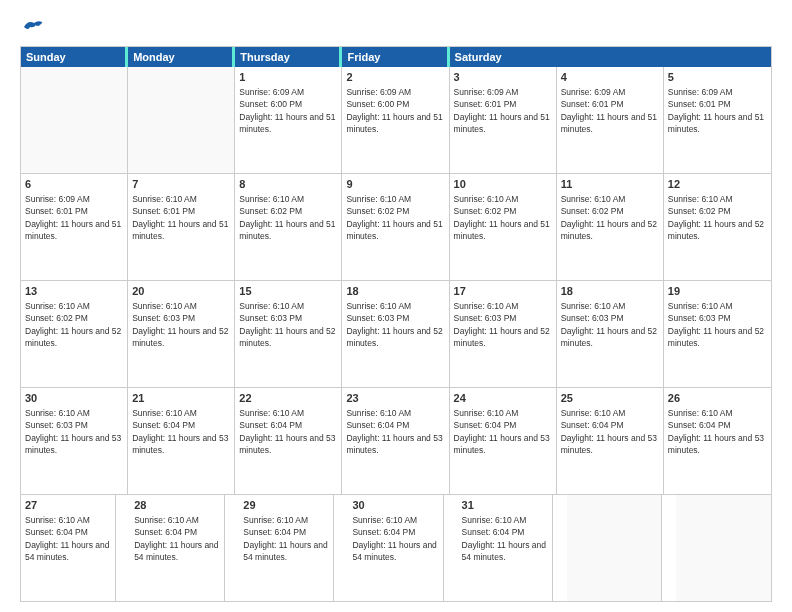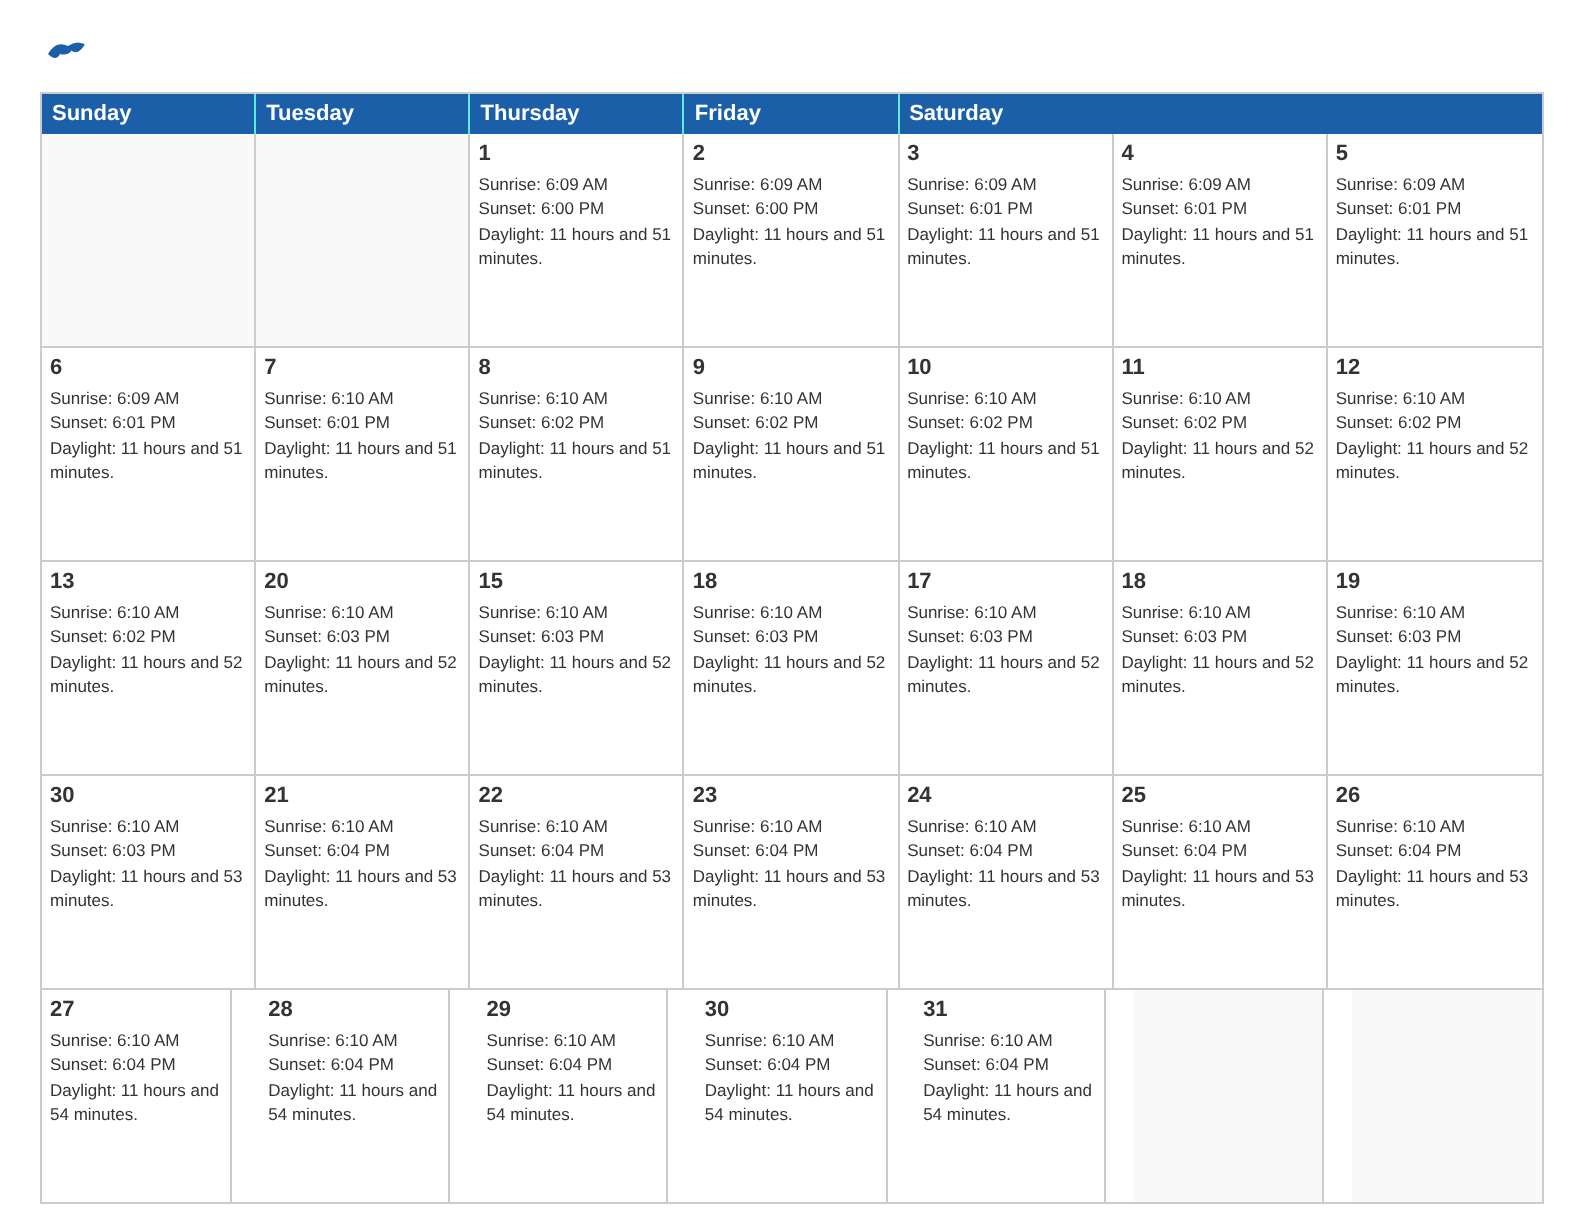--- a/index.html
+++ b/index.html
@@ -71,21 +71,21 @@
       display: grid;
       grid-template-columns: repeat(7, 1fr);
       background: #1a5fa8;
     }
     .cal-header-cell {
       color: #fff;
       font-size: 11px;
       font-weight: bold;
       padding: 4px 5px;
       text-align: left;
-      border-right: 1px solid #5eead4;
+      border-right: 3px solid #5eead4;
     }
     .cal-header-cell:last-child { border-right: none; }
     .cal-body {
       flex: 1;
       display: flex;
       flex-direction: column;
     }
     .cal-row {
       display: grid;
       grid-template-columns: repeat(7, 1fr);
@@ -133,21 +133,21 @@
     </div>
     <div class="title-area">
       <div class="month-title"></div>
       <div class="subtitle"></div>
     </div>
   </div>
 
   <div class="calendar">
     <div class="cal-header">
     <div class="cal-header-cell">Sunday</div>
-        <div class="cal-header-cell">Tuesday</div>
+        <div class="cal-header-cell">Monday</div>
         <div class="cal-header-cell">Thursday</div>
         <div class="cal-header-cell">Friday</div>
         <div class="cal-header-cell">Saturday</div>
       </div>
     <div class="cal-body">
     <div class="cal-row">
           <div class="cal-cell empty"></div>
           <div class="cal-cell empty"></div>
           <div class="cal-cell"><span class="day-num">1</span><span class="info">Sunrise: 6:09 AM<br>Sunset: 6:00 PM<br>Daylight: 11 hours and 51 minutes.</span></div>
           <div class="cal-cell"><span class="day-num">2</span><span class="info">Sunrise: 6:09 AM<br>Sunset: 6:00 PM<br>Daylight: 11 hours and 51 minutes.</span></div>

